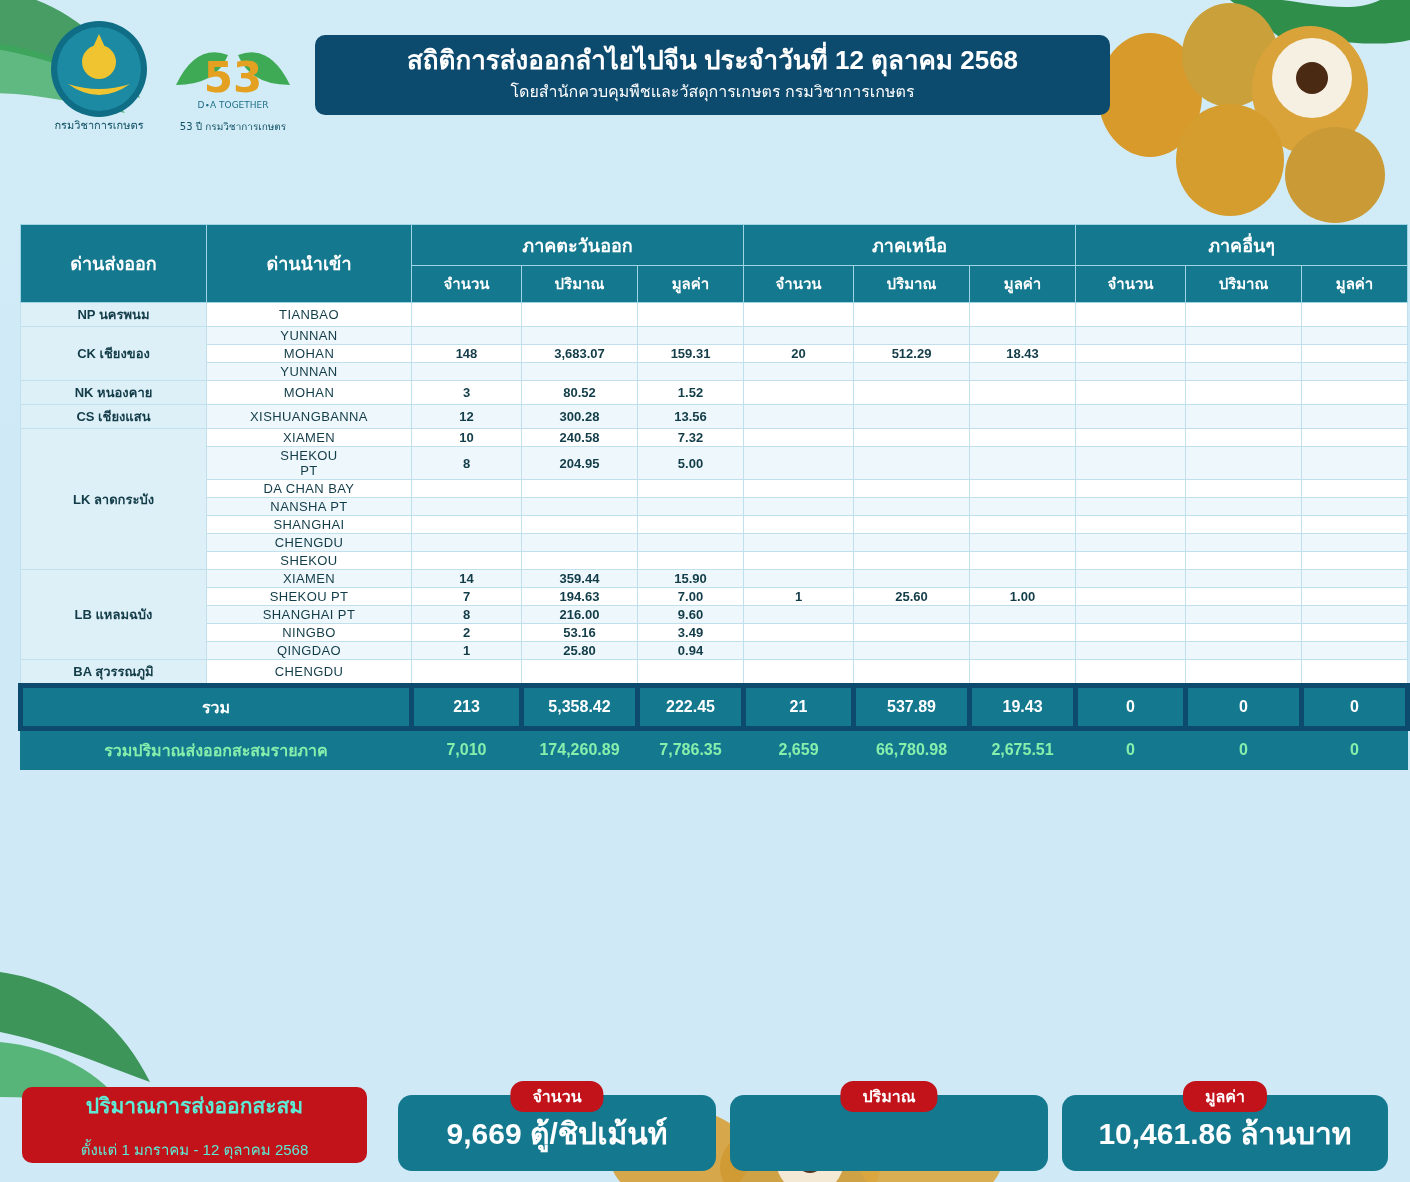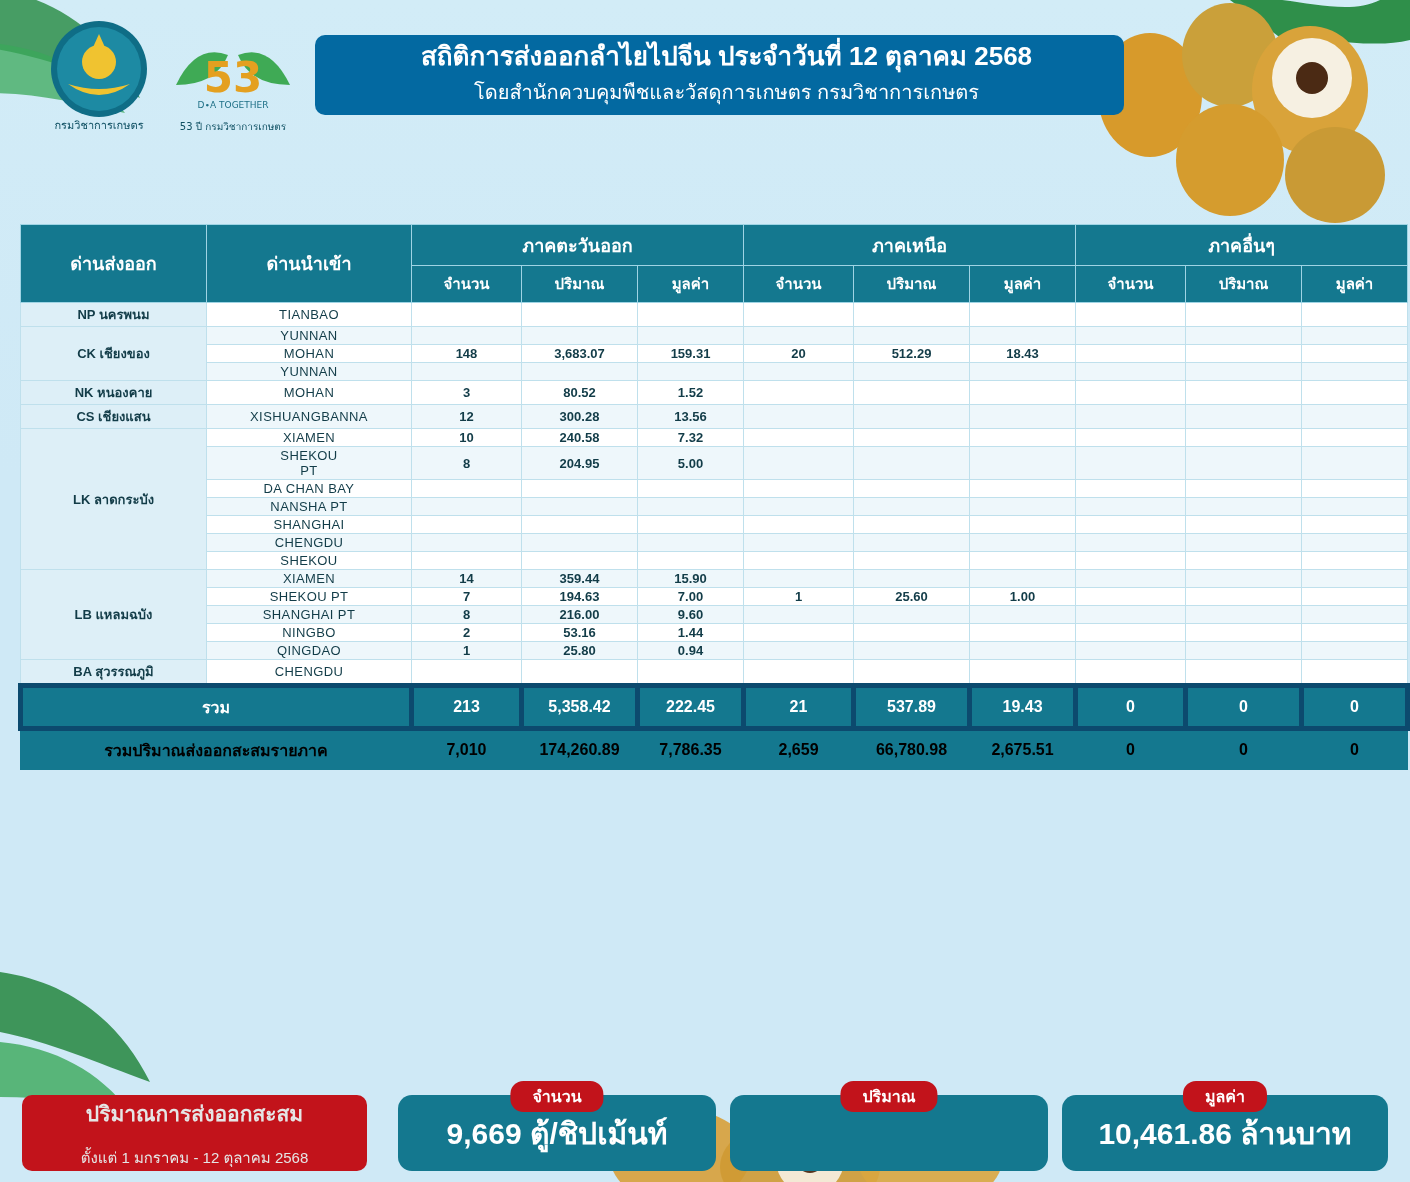--- a/index.html
+++ b/index.html
@@ -27,27 +27,26 @@
     position:absolute;z-index:3;left:0;top:0;width:1410px;height:215px;
   }
   .crest{
     position:absolute;left:38px;top:14px;width:122px;height:122px;
   }
   .logo53{
     position:absolute;left:168px;top:30px;width:130px;height:110px;
   }
   .title-box{
     position:absolute;left:315px;top:35px;width:795px;height:80px;
-    background:#0369a1;border-radius:10px;
+    background:#0c4a6e;border-radius:10px;
     display:flex;flex-direction:column;align-items:center;justify-content:center;
     color:#ffffff;
-    padding-left:14px;
   }
   .title-main{font-size:26px;font-weight:bold;line-height:1.1;white-space:nowrap;}
-  .title-sub{font-size:20px;font-weight:normal;margin-top:5px;white-space:nowrap;}
+  .title-sub{font-size:16px;font-weight:normal;margin-top:5px;white-space:nowrap;}
 
   table{border-collapse:collapse;}
 
   
   .sum-table{
     position:absolute;left:338px;top:133px;width:765px;
     border:2px solid #0d5f74;
   }
   .sum-table th{
     background:#14788f;color:#fff;font-size:17px;font-weight:bold;
@@ -85,29 +84,29 @@
     text-align:center;
   }
   td.imp{font-size:14px;color:#1c4b59;letter-spacing:.4px;}
   td.num{font-size:13.5px;font-weight:bold;color:#103845;}
 
   tr.total td{
     background:#14788f !important;color:#ffffff;font-weight:bold;font-size:16px;
     height:36px;border:5px solid #0c4a6e;
   }
   tr.total2 td{
-    background:#14788f !important;color:#000000;font-weight:bold;font-size:16px;
+    background:#14788f !important;color:#86efac;font-weight:bold;font-size:16px;
     height:36px;border:1px solid #14788f;
   }
 
   
   .footer{position:absolute;z-index:3;left:0;bottom:0;width:1410px;height:95px;}
   .cum-badge{
-    position:absolute;left:22px;top:8px;width:345px;height:76px;
-    background:#c2131b;border-radius:10px;color:#e5e5e5;
+    position:absolute;left:22px;top:0;width:345px;height:76px;
+    background:#c2131b;border-radius:10px;color:#5eead4;
     display:flex;flex-direction:column;align-items:center;justify-content:center;
   }
   .cum-badge .l1{font-size:21px;font-weight:bold;}
   .cum-badge .l2{font-size:15px;margin-top:16px;}
   .stat{
     position:absolute;top:8px;height:76px;background:#14788f;border-radius:14px;
     display:flex;align-items:center;justify-content:center;color:#fff;
   }
   .stat .val{font-size:30px;font-weight:bold;}
   .stat-1{left:398px;width:318px;}
@@ -410,21 +409,21 @@
           <td class="num"></td>
           <td class="num"></td>
           <td class="num"></td>
           <td class="num"></td>
           <td class="num"></td>
         </tr>
         <tr>
           <td class="imp">NINGBO</td>
           <td class="num">2</td>
           <td class="num">53.16</td>
-          <td class="num">1.44</td>
+          <td class="num">3.49</td>
           <td class="num"></td>
           <td class="num"></td>
           <td class="num"></td>
           <td class="num"></td>
           <td class="num"></td>
           <td class="num"></td>
         </tr>
         <tr class="alt">
           <td class="imp">QINGDAO</td>
           <td class="num">1</td>

